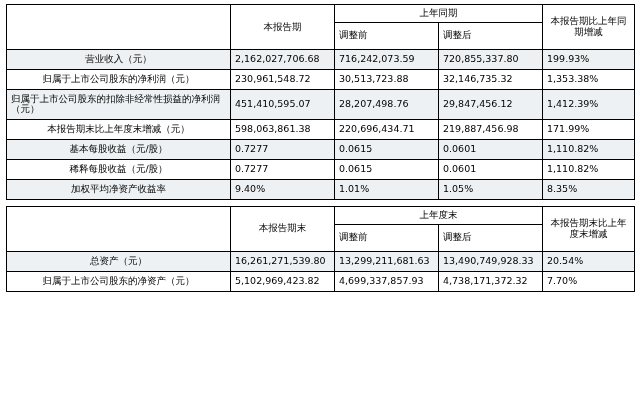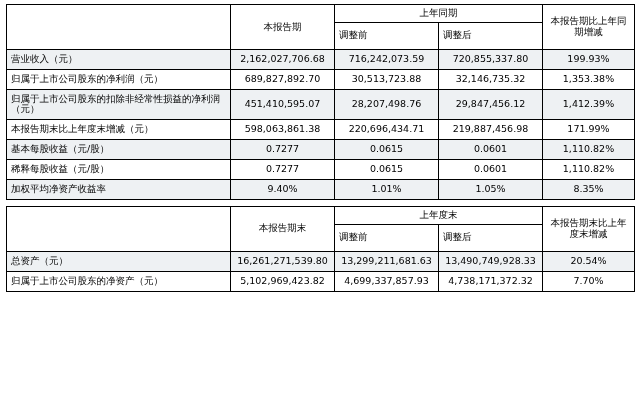--- a/index.html
+++ b/index.html
@@ -39,23 +39,23 @@
   .c-pre1  { width: 104px; text-align: right; }
   .c-pre2  { width: 104px; text-align: right; }
   .c-chg   { width: 92px;  text-align: right; }
 
   .hdr { text-align: center; }
   .hdr-tall { height: 34px; margin-top: 32px; }
   .sub { height: 20px; }
   .row-h { height: 20px; }
   .row-tall { height: 30px; border-radius: 12px; }
   .alt { background: #eef1f3; }
-  .lbl { text-align: left; white-space: nowrap; }
+  .lbl { text-align: center; white-space: nowrap; }
   .lbl-wrap { text-align: left; white-space: normal; }
-  .num { text-align: center; white-space: nowrap; margin-left: 44px; }
+  .num { text-align: left; white-space: nowrap; margin-left: 44px; }
 </style>
 </head>
 <body>
 
 <div class="sheet">
 
   <table class="fin">
     <colgroup>
       <col class="c-label">
         <col class="c-cur">
@@ -77,21 +77,21 @@
 
       <tr class="row-h alt">
         <td class="lbl">营业收入（元）</td>
         <td class="num">2,162,027,706.68</td>
         <td class="num">716,242,073.59</td>
         <td class="num">720,855,337.80</td>
         <td class="num">199.93%</td>
       </tr>
       <tr class="row-h">
         <td class="lbl">归属于上市公司股东的净利润（元）</td>
-        <td class="num">689,827,892.70</td>
+        <td class="num">230,961,548.72</td>
         <td class="num">30,513,723.88</td>
         <td class="num">32,146,735.32</td>
         <td class="num">1,353.38%</td>
       </tr>
       <tr class="row-tall alt">
         <td class="lbl-wrap">归属于上市公司股东的扣除非经常性损益的净利润（元）</td>
         <td class="num">451,410,595.07</td>
         <td class="num">28,207,498.76</td>
         <td class="num">29,847,456.12</td>
         <td class="num">1,412.39%</td>

